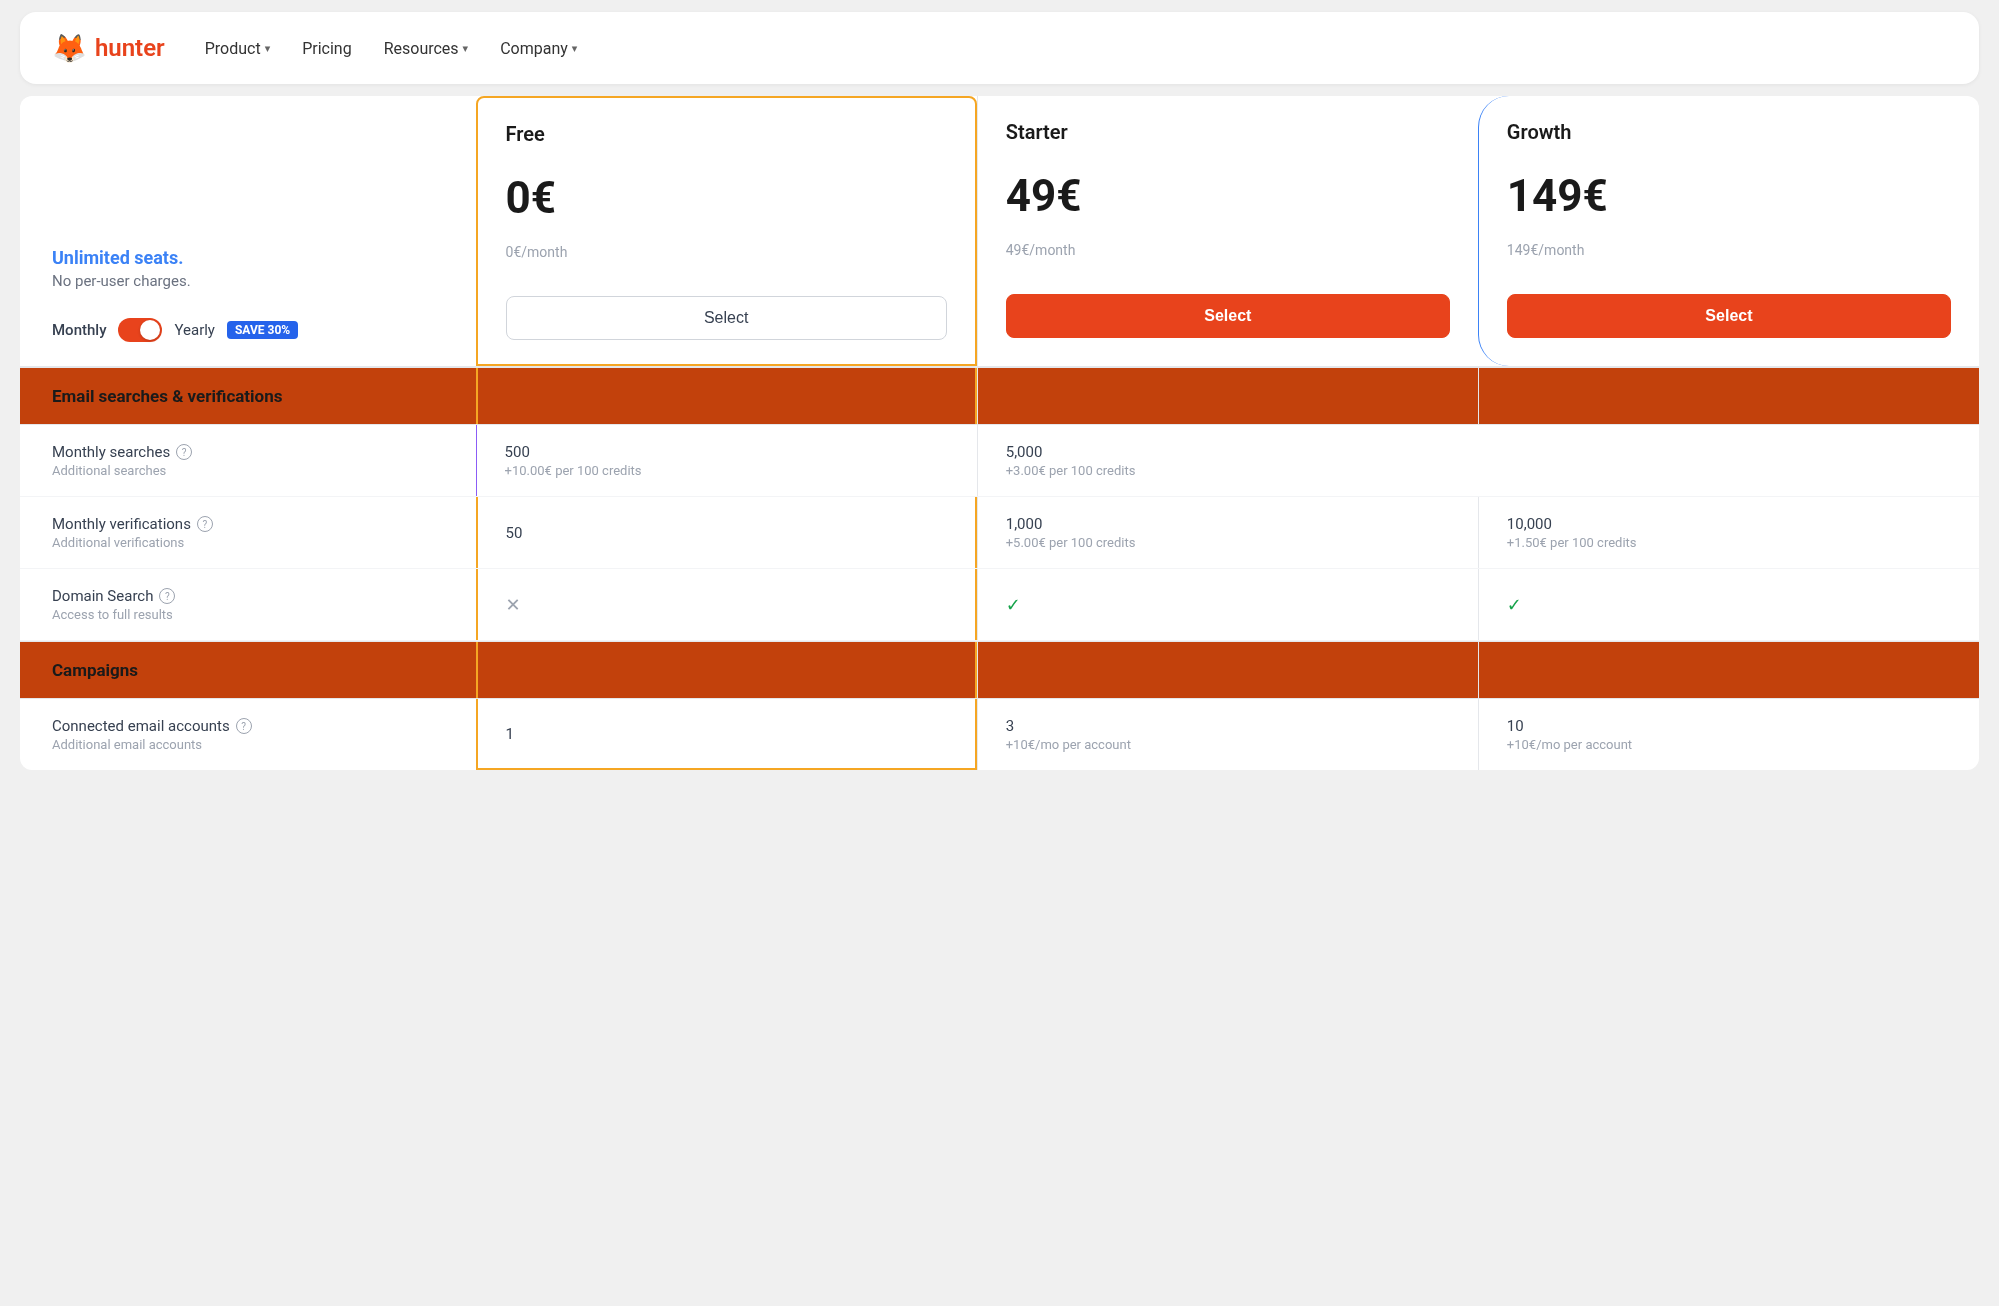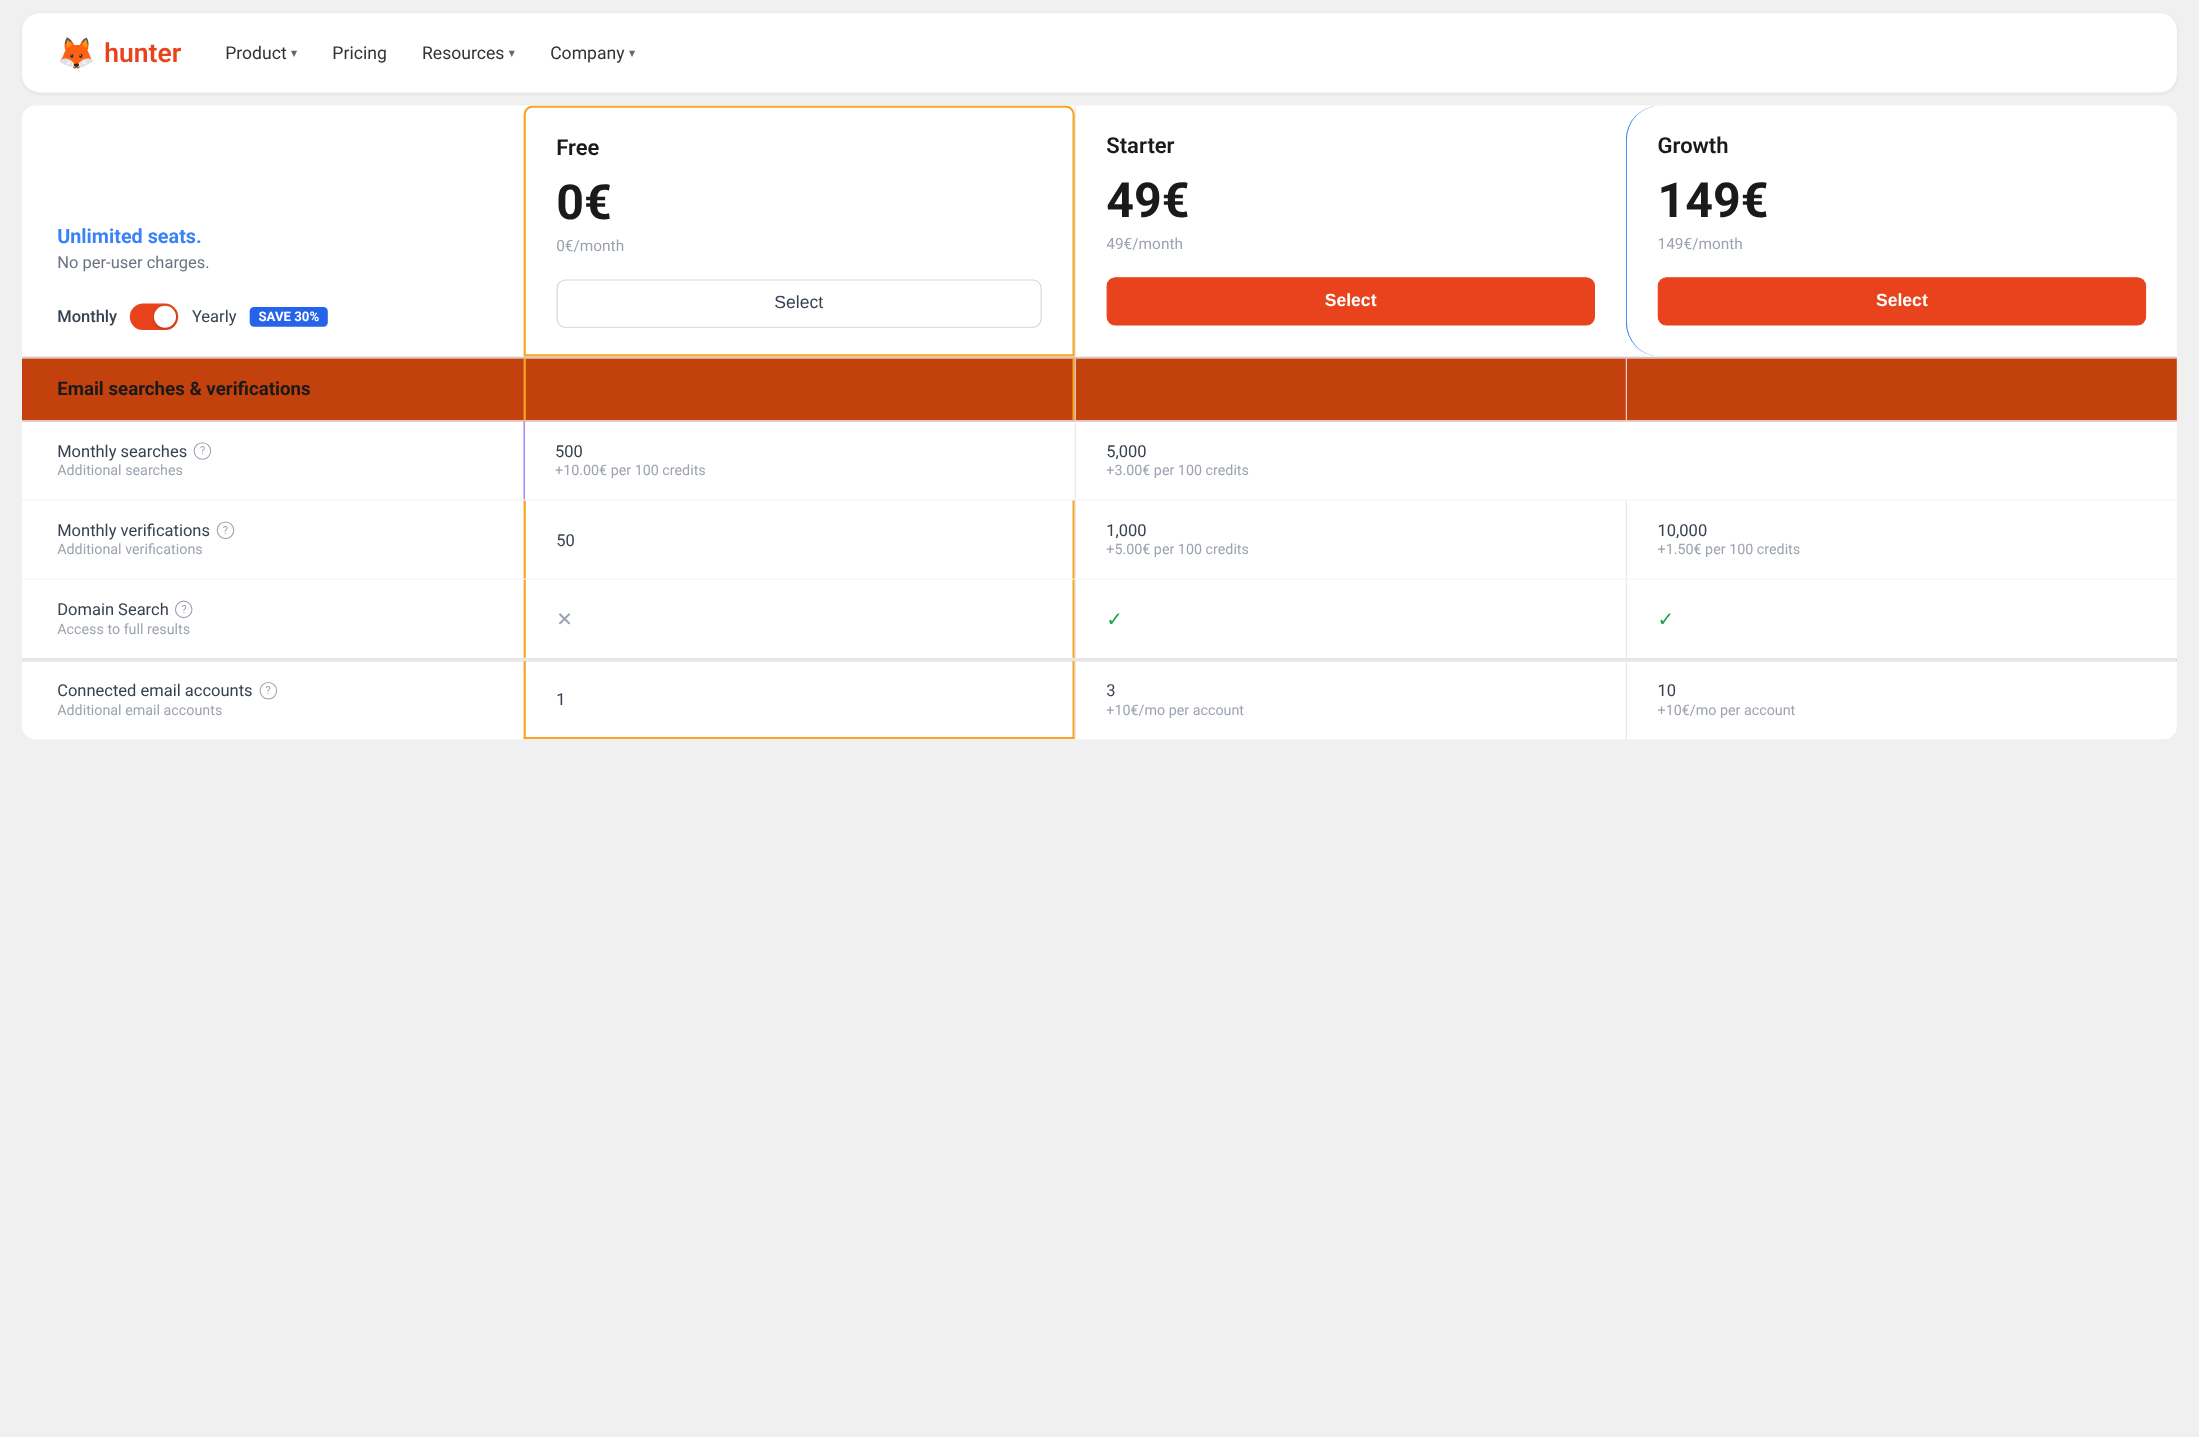--- a/index.html
+++ b/index.html
@@ -80,21 +80,21 @@
       flex-direction: column;
       justify-content: flex-end;
       gap: 20px;
     }
 
     .plan-col-header {
       padding: 24px 28px;
       display: flex;
       flex-direction: column;
       align-items: flex-start;
-      gap: 6px;
+      gap: 20px;
     }
 
     .plan-col-header.highlighted {
       border: 2.5px solid #f5a623;
       border-radius: 8px 8px 0 0;
       margin-top: 0;
       position: relative;
     }
 
     .plan-name {
@@ -414,20 +414,21 @@
       </div>
       <div class="value-cell" style="border-left:1px solid #e5e7eb;">
         <span class="check-icon">✓</span>
       </div>
       <div class="value-cell" style="border-left:1px solid #e5e7eb;">
         <span class="check-icon">✓</span>
       </div>
     </div>
 
     <div class="section-header-row">
+      <div class="section-title">Campaigns</div>
       <div class="section-empty highlighted"></div>
       <div class="section-empty" style="border-left:1px solid #e5e7eb;"></div>
       <div class="section-empty" style="border-left:1px solid #e5e7eb;"></div>
     </div>
 
     <div class="feature-row" style="border-bottom:none;">
       <div class="feature-cell">
         <div class="feature-name">
           <span>Connected email accounts</span>
           <span class="help-icon">?</span>

